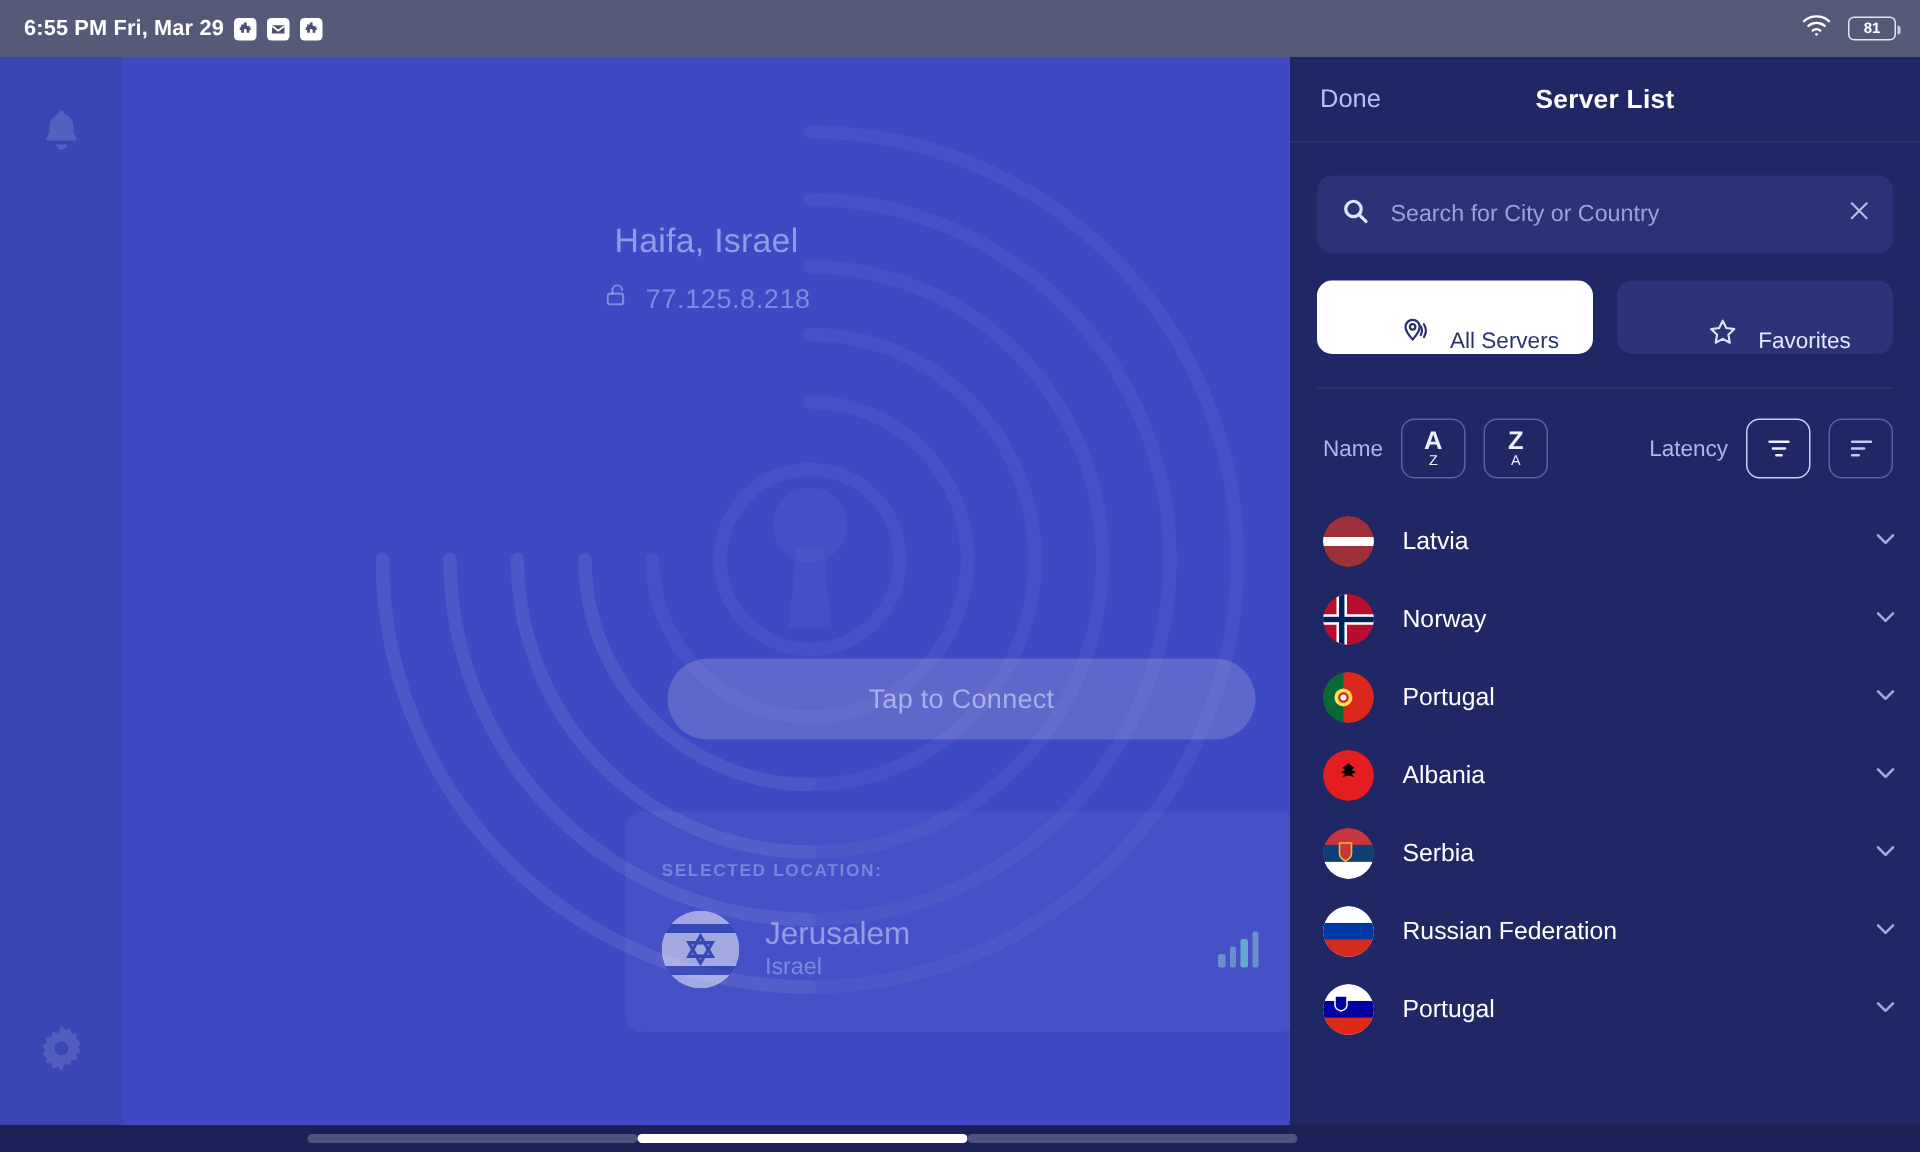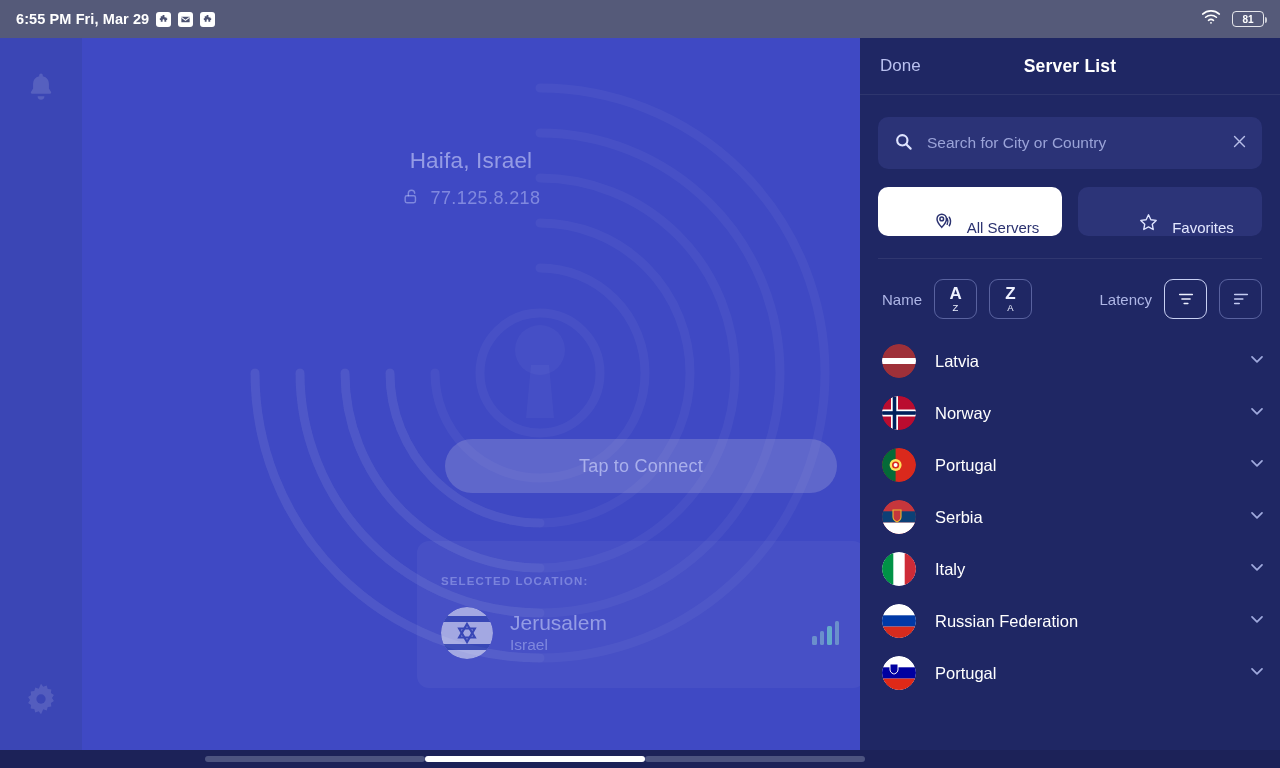--- a/index.html
+++ b/index.html
@@ -465,50 +465,49 @@
             </g>
           </svg></span>
         <span class="country-name">Portugal</span>
         <span class="chev"><svg width="20" height="20" viewBox="0 0 24 24" fill="none" stroke="#9fa9dd" stroke-width="2.1" stroke-linecap="round" stroke-linejoin="round">
             <path d="M6 9.5l6 6 6-6"></path>
           </svg></span>
       </div>
       <div class="country-row">
         <span class="flag"><svg width="34" height="34" viewBox="0 0 34 34">
             <defs>
+              <clipPath id="cc3">
+                <circle cx="17" cy="17" r="17"></circle>
+              </clipPath>
+            </defs>
+            <g clip-path="url(#cc3)">
+              <rect width="34" height="34" fill="#e41e20"></rect>
+              <path d="M17 9l4 3-2 1 3 2-3 1 2 2-4-1-4 1 2-2-3-1 3-2-2-1z" fill="#000"></path>
+            </g>
+          </svg></span>
+        <span class="country-name">Albania</span>
+        <span class="chev"><svg width="20" height="20" viewBox="0 0 24 24" fill="none" stroke="#9fa9dd" stroke-width="2.1" stroke-linecap="round" stroke-linejoin="round">
+            <path d="M6 9.5l6 6 6-6"></path>
+          </svg></span>
+      </div>
+      <div class="country-row">
+        <span class="flag"><svg width="34" height="34" viewBox="0 0 34 34">
+            <defs>
               <clipPath id="cc4">
                 <circle cx="17" cy="17" r="17"></circle>
               </clipPath>
             </defs>
             <g clip-path="url(#cc4)">
               <rect width="34" height="34" fill="#c6363c"></rect>
               <rect y="11.3" width="34" height="11.3" fill="#0c4076"></rect>
               <rect y="22.6" width="34" height="11.4" fill="#fff"></rect>
               <path d="M11 10h8v7c0 3-4 5-4 5s-4-2-4-5z" fill="#c6363c" stroke="#edb92e" stroke-width="1.1"></path>
             </g>
           </svg></span>
         <span class="country-name">Serbia</span>
-        <span class="chev"><svg width="20" height="20" viewBox="0 0 24 24" fill="none" stroke="#9fa9dd" stroke-width="2.1" stroke-linecap="round" stroke-linejoin="round">
-            <path d="M6 9.5l6 6 6-6"></path>
-          </svg></span>
-      </div>
-      <div class="country-row">
-        <span class="flag"><svg width="34" height="34" viewBox="0 0 34 34">
-            <defs>
-              <clipPath id="cc5">
-                <circle cx="17" cy="17" r="17"></circle>
-              </clipPath>
-            </defs>
-            <g clip-path="url(#cc5)">
-              <rect width="34" height="34" fill="#fff"></rect>
-              <rect width="11.3" height="34" fill="#009246"></rect>
-              <rect x="22.7" width="11.3" height="34" fill="#ce2b37"></rect>
-            </g>
-          </svg></span>
-        <span class="country-name">Italy</span>
         <span class="chev"><svg width="20" height="20" viewBox="0 0 24 24" fill="none" stroke="#9fa9dd" stroke-width="2.1" stroke-linecap="round" stroke-linejoin="round">
             <path d="M6 9.5l6 6 6-6"></path>
           </svg></span>
       </div>
       <div class="country-row">
         <span class="flag"><svg width="34" height="34" viewBox="0 0 34 34">
             <defs>
               <clipPath id="cc6">
                 <circle cx="17" cy="17" r="17"></circle>
               </clipPath>

